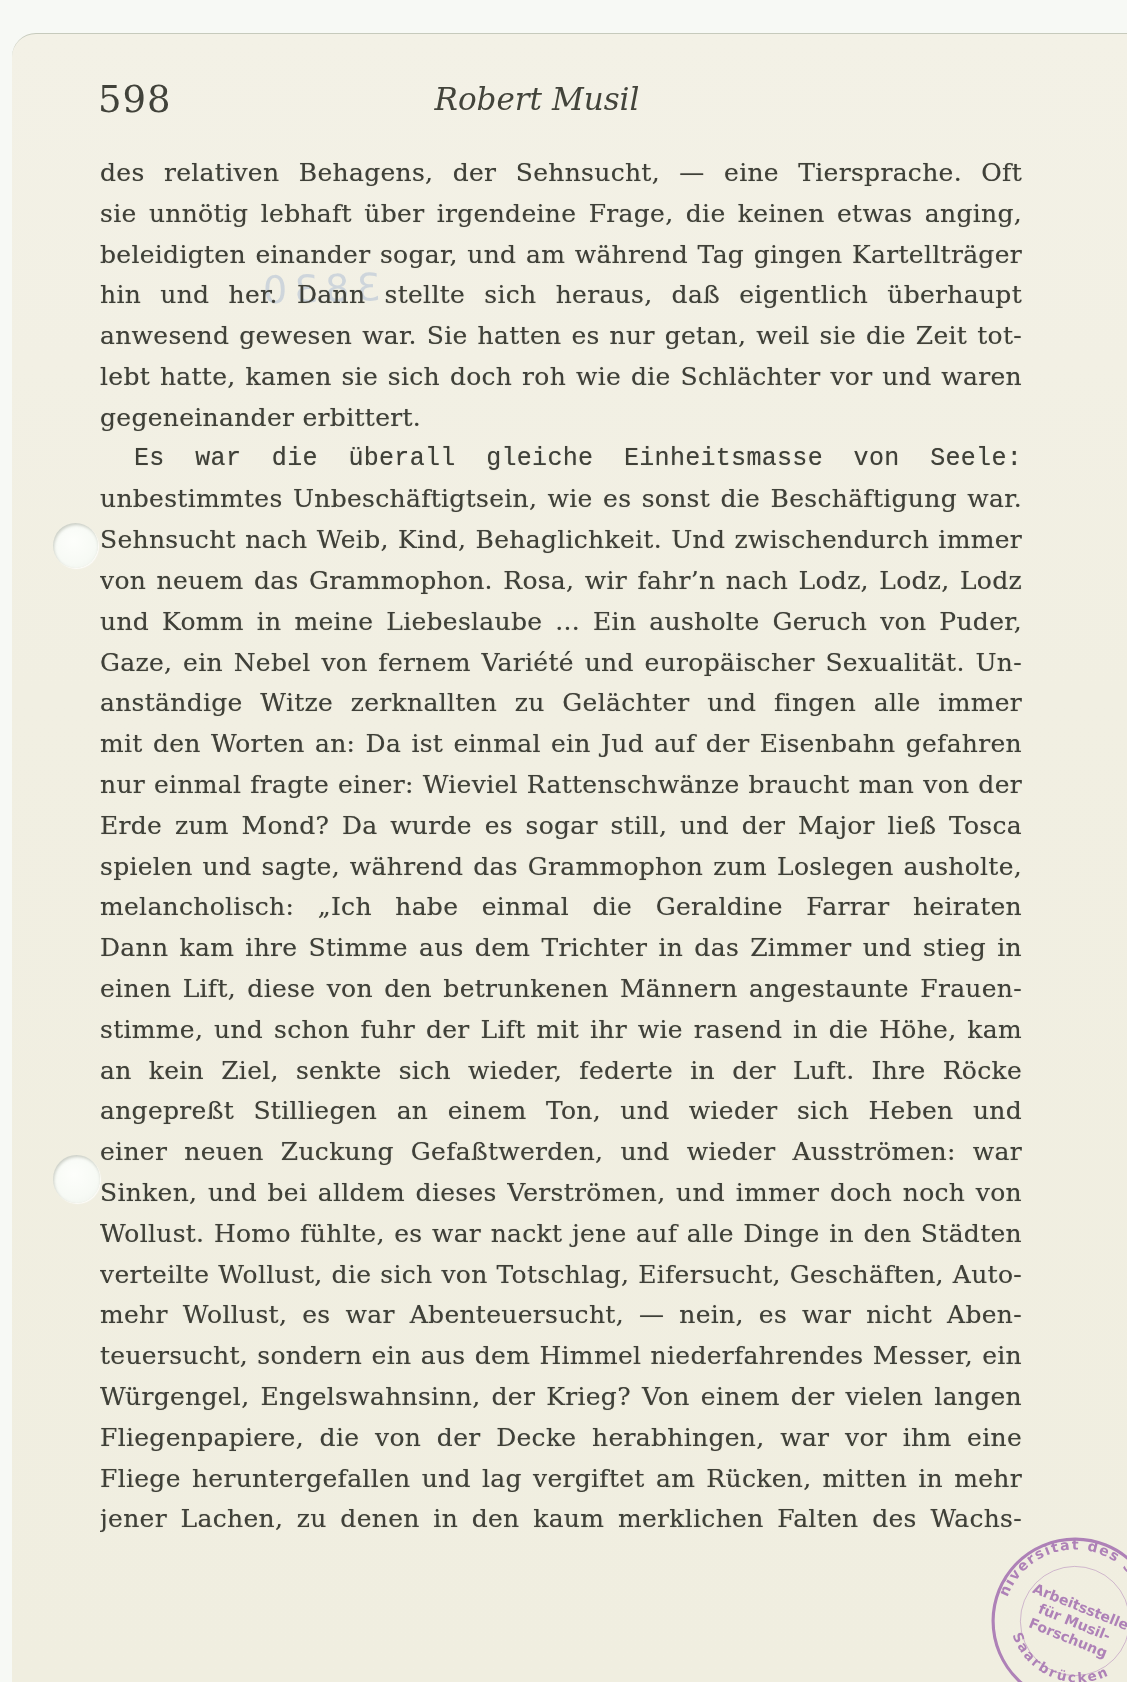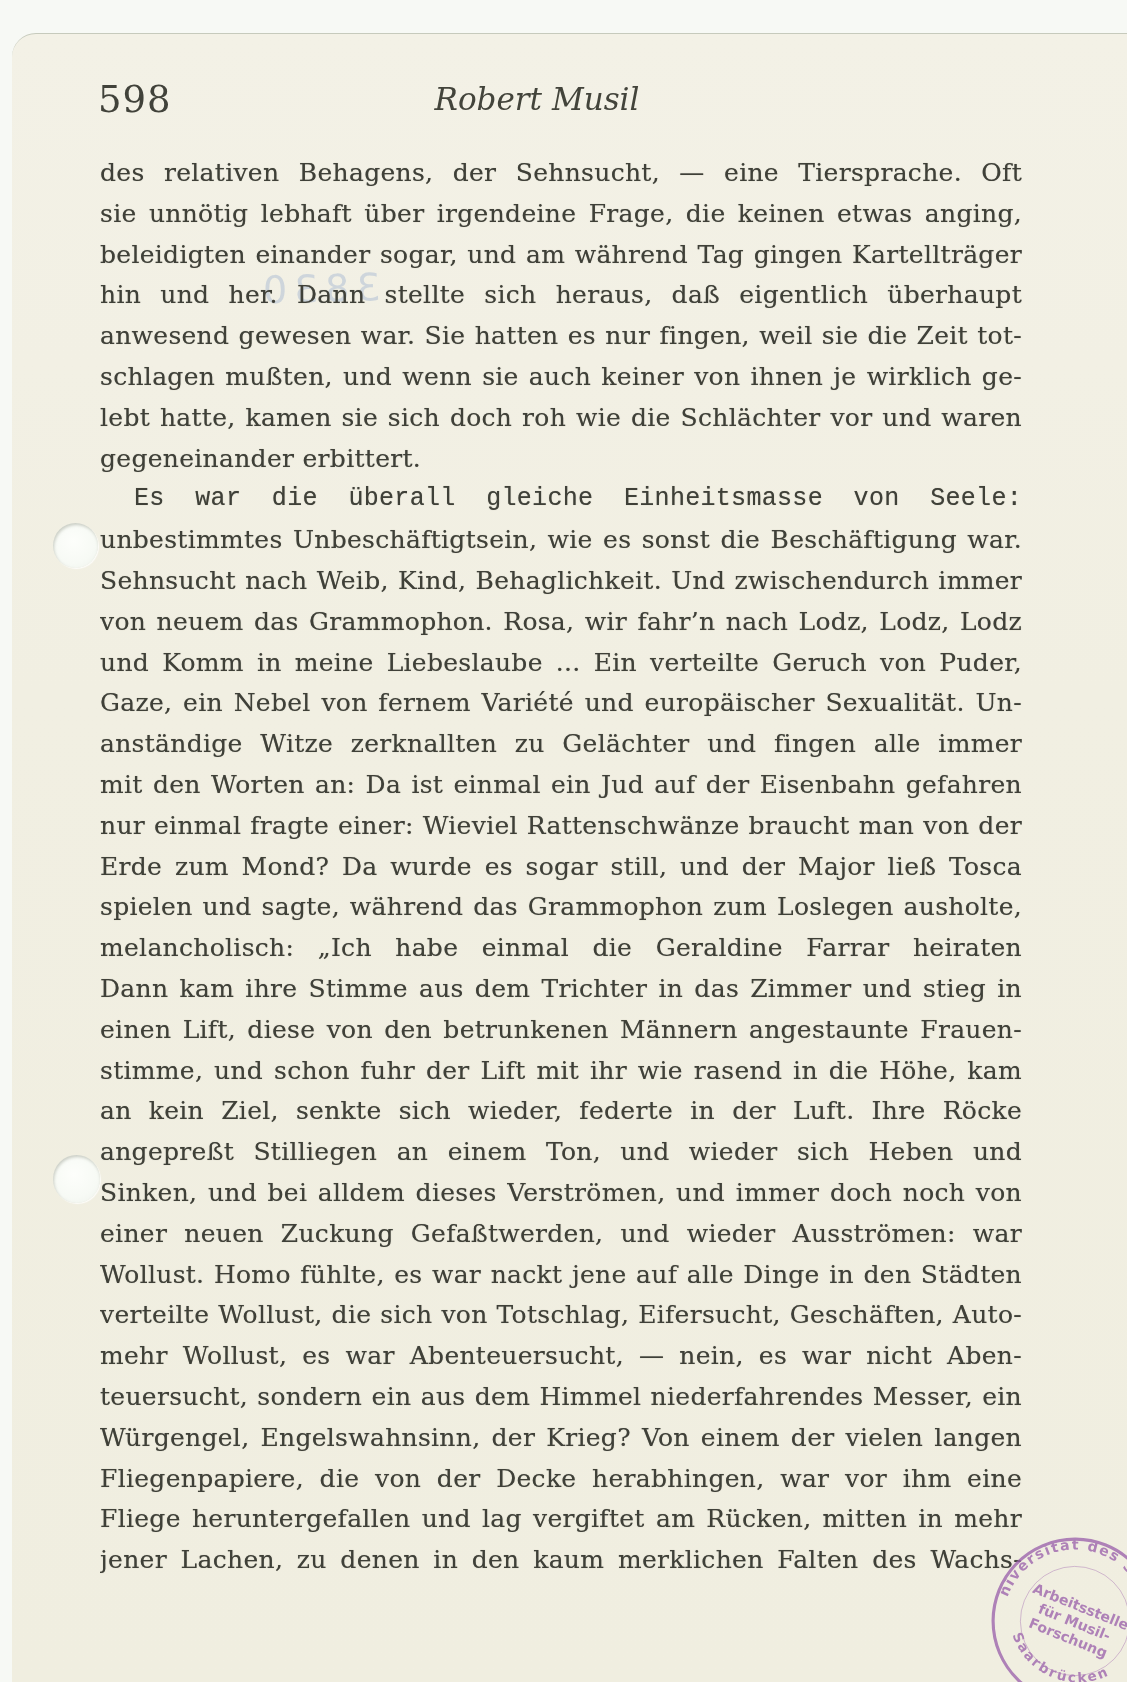--- a/index.html
+++ b/index.html
@@ -71,43 +71,42 @@
 
   <div class="running-header">Robert Musil</div>
 
   <div class="ghost-number">3830</div>
 
   <div class="textblock">
       <div class="line">des relativen Behagens, der Sehnsucht, — eine Tiersprache. Oft stritten</div>
       <div class="line">sie unnötig lebhaft über irgendeine Frage, die keinen etwas anging,</div>
       <div class="line">beleidigten einander sogar, und am während Tag gingen Kartellträger</div>
       <div class="line">hin und her. Dann stellte sich heraus, daß eigentlich überhaupt niemand</div>
-      <div class="line">anwesend gewesen war. Sie hatten es nur fingen, weil sie die Zeit tot-</div>
-      <div class="line">schlagen mußten, und wenn sie auch keiner von ihnen je wirklich ge-</div>
+      <div class="line">anwesend gewesen war. Sie hatten es nur getan, weil sie die Zeit tot-</div>
       <div class="line">lebt hatte, kamen sie sich doch roh wie die Schlächter vor und waren</div>
       <div class="line end">gegeneinander erbittert.</div>
       <div class="line indent">Es war die überall gleiche Einheitsmasse von Seele: Europa. Ein so</div>
       <div class="line">unbestimmtes Unbeschäftigtsein, wie es sonst die Beschäftigung war.</div>
       <div class="line">Sehnsucht nach Weib, Kind, Behaglichkeit. Und zwischendurch immer</div>
       <div class="line">von neuem das Grammophon. Rosa, wir fahr’n nach Lodz, Lodz, Lodz ...</div>
-      <div class="line">und Komm in meine Liebeslaube ... Ein verteilte Geruch von Puder,</div>
+      <div class="line">und Komm in meine Liebeslaube ... Ein ausholte Geruch von Puder,</div>
       <div class="line">Gaze, ein Nebel von fernem Variété und europäischer Sexualität. Un-</div>
       <div class="line">anständige Witze zerknallten zu Gelächter und fingen alle immer wieder</div>
       <div class="line">mit den Worten an: Da ist einmal ein Jud auf der Eisenbahn gefahren ..;</div>
       <div class="line">nur einmal fragte einer: Wieviel Rattenschwänze braucht man von der</div>
       <div class="line">Erde zum Mond? Da wurde es sogar still, und der Major ließ Tosca</div>
       <div class="line">spielen und sagte, während das Grammophon zum Loslegen ausholte,</div>
       <div class="line">melancholisch: „Ich habe einmal die Geraldine Farrar heiraten wollen.“</div>
       <div class="line">Dann kam ihre Stimme aus dem Trichter in das Zimmer und stieg in</div>
       <div class="line">einen Lift, diese von den betrunkenen Männern angestaunte Frauen-</div>
       <div class="line">stimme, und schon fuhr der Lift mit ihr wie rasend in die Höhe, kam</div>
       <div class="line">an kein Ziel, senkte sich wieder, federte in der Luft. Ihre Röcke blähten</div>
       <div class="line">angepreßt Stilliegen an einem Ton, und wieder sich Heben und</div>
+      <div class="line">einer neuen Zuckung Gefaßtwerden, und wieder Ausströmen: war</div>
       <div class="line">Sinken, und bei alldem dieses Verströmen, und immer doch noch von</div>
-      <div class="line">einer neuen Zuckung Gefaßtwerden, und wieder Ausströmen: war</div>
       <div class="line">Wollust. Homo fühlte, es war nackt jene auf alle Dinge in den Städten</div>
       <div class="line">verteilte Wollust, die sich von Totschlag, Eifersucht, Geschäften, Auto-</div>
       <div class="line">mehr Wollust, es war Abenteuersucht, — nein, es war nicht Aben-</div>
       <div class="line">teuersucht, sondern ein aus dem Himmel niederfahrendes Messer, ein</div>
       <div class="line">Würgengel, Engelswahnsinn, der Krieg? Von einem der vielen langen</div>
       <div class="line">Fliegenpapiere, die von der Decke herabhingen, war vor ihm eine</div>
       <div class="line">Fliege heruntergefallen und lag vergiftet am Rücken, mitten in mehr</div>
       <div class="line">jener Lachen, zu denen in den kaum merklichen Falten des Wachs-</div>
     </div>
 

